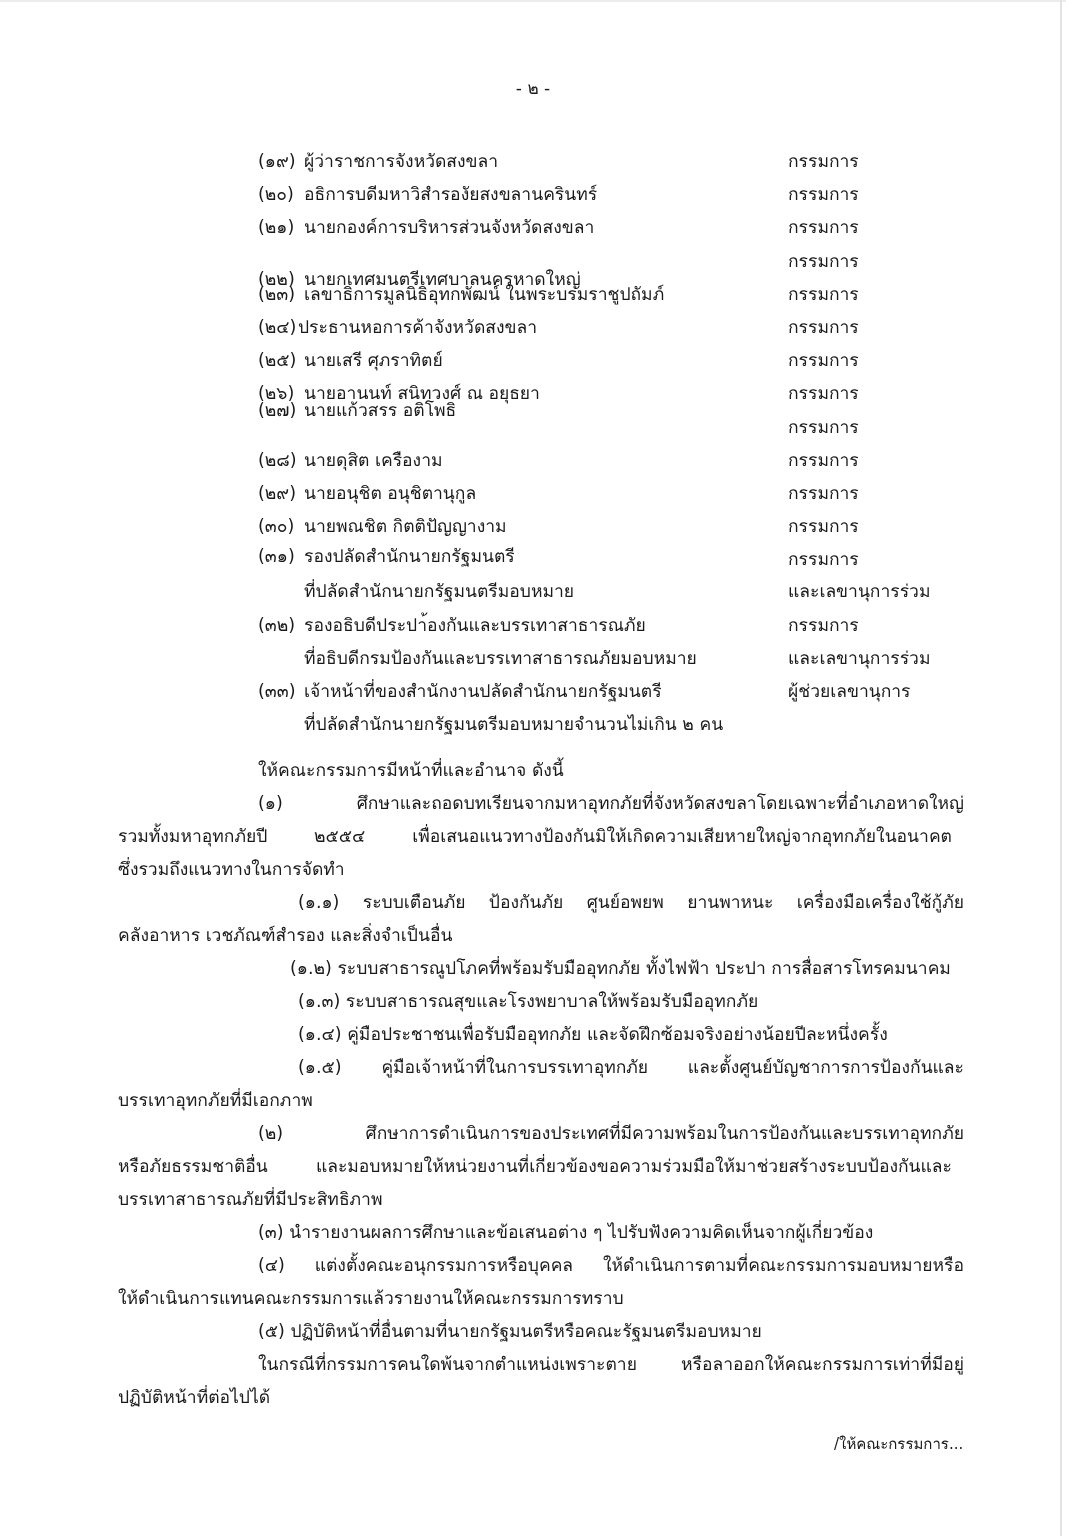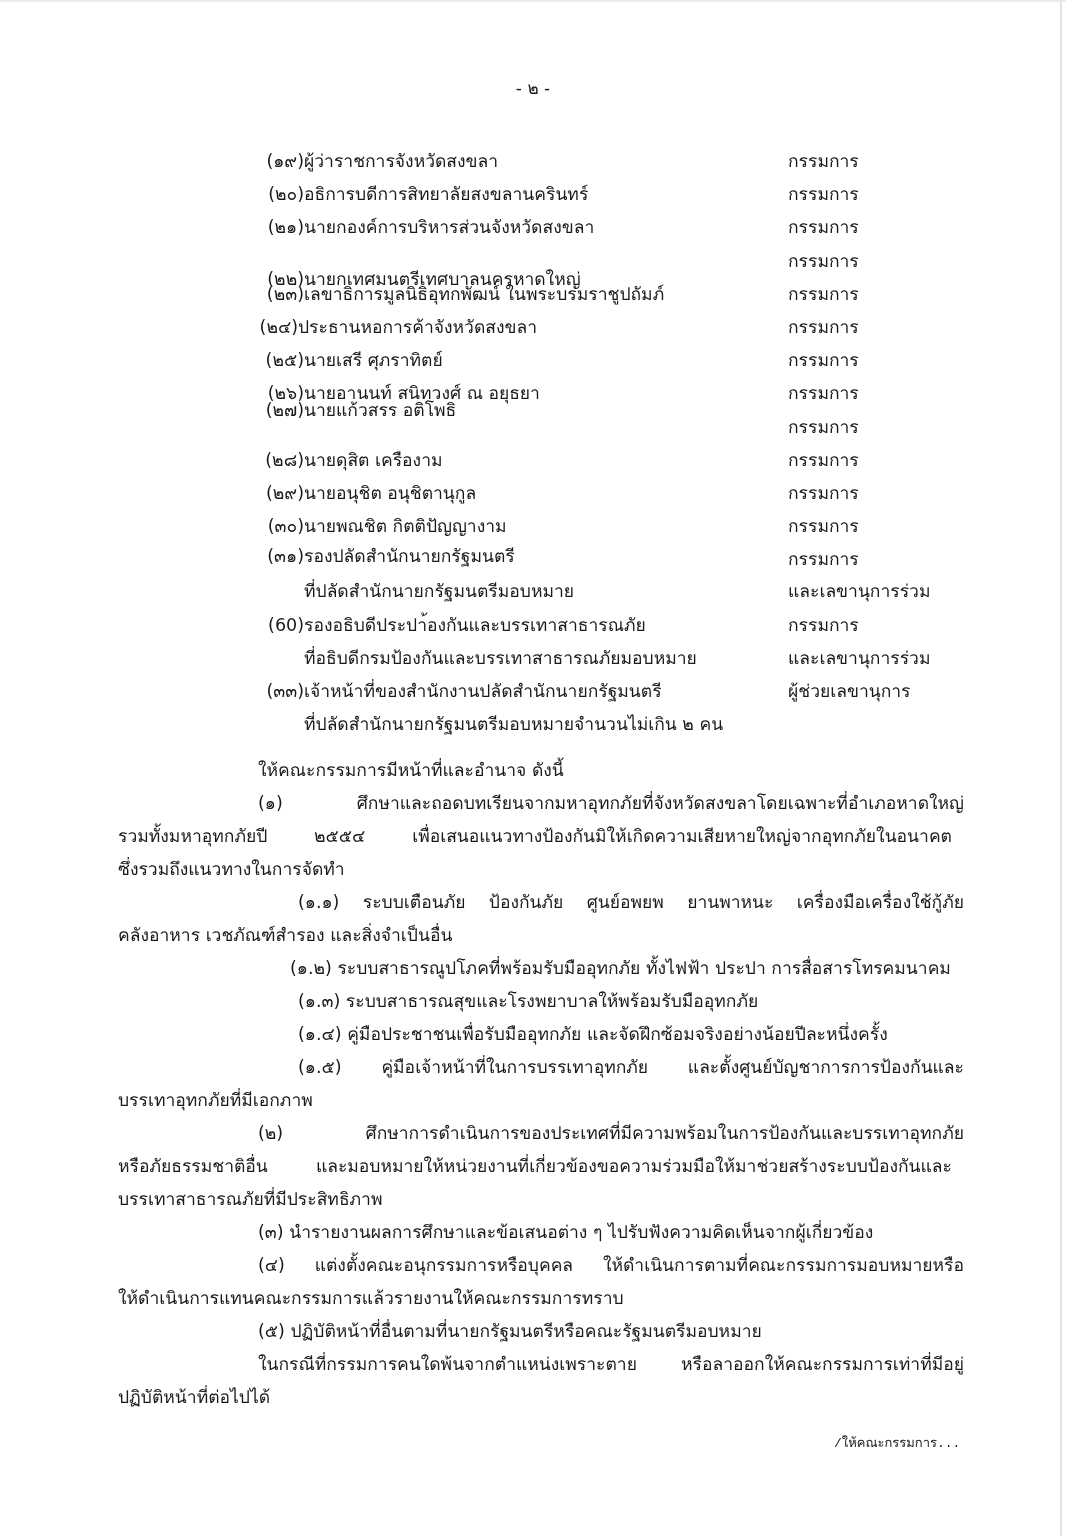--- a/index.html
+++ b/index.html
@@ -6,42 +6,42 @@
   body {
     width: 1066px; height: 1536px; background: #ffffff; position: relative; overflow: hidden;
     font-family: "DejaVu Sans", "Liberation Sans", sans-serif; color: #1a1a1a;
   }
   .edge-line { position: absolute; top: 0; left: 1060px; width: 2px; height: 1536px; background: #e2e2e2; }
   .top-line { position: absolute; top: 0; left: 0; width: 1066px; height: 2px; background: #ececec; }
   .page-number { position: absolute; top: 74px; left: 0; width: 1066px; text-align: center; font-size: 17px; }
   .member {
     position: absolute; left: 258px; font-size: 17.5px; height: 28px; line-height: 28px; white-space: nowrap;
   }
-  .member .num { display: inline-block; width: 46px; text-align: right; }
+  .member .num { display: inline-block; width: 46px; }
   .member .cont { padding-left: 46px; text-align: right; }
   .role { position: absolute; left: 788px; font-size: 17.5px; height: 28px; line-height: 28px; white-space: nowrap; }
   .para {
     position: absolute; left: 118px; width: 834px; font-size: 17.5px; line-height: 28px; white-space: nowrap;
   }
   .para.justify { text-align: justify; text-align-last: justify; }
-  .continued { position: absolute; left: 834px; top: 1432px; font-size: 13px; white-space: nowrap; font-family: Liberation Mono, monospace; }
+  .continued { position: absolute; left: 834px; top: 1432px; font-size: 15px; white-space: nowrap; }
 </style>
 </head>
 <body>
 
 <div class="top-line"></div>
 <div class="edge-line"></div>
 
 <div class="page-number">- ๒ -</div>
 
 <div>
   <div class="member" style="top:147px"><span class="num">(๑๙)</span><span>ผู้ว่าราชการจังหวัดสงขลา</span></div>
   <div class="role" style="top:147px">กรรมการ</div>
 
-  <div class="member" style="top:180px"><span class="num">(๒๐)</span><span>อธิการบดีการสิทยาลัยสงขลานครินทร์</span></div>
+  <div class="member" style="top:180px"><span class="num">(๒๐)</span><span>อธิการบดีมหาวิสำรองัยสงขลานครินทร์</span></div>
   <div class="role" style="top:180px">กรรมการ</div>
 
   <div class="member" style="top:213px"><span class="num">(๒๑)</span><span>นายกองค์การบริหารส่วนจังหวัดสงขลา</span></div>
   <div class="role" style="top:213px">กรรมการ</div>
 
   <div class="member" style="top:265px"><span class="num">(๒๒)</span><span>นายกเทศมนตรีเทศบาลนครหาดใหญ่</span></div>
   <div class="role" style="top:247px">กรรมการ</div>
 
   <div class="member" style="top:280px"><span class="num">(๒๓)</span><span>เลขาธิการมูลนิธิอุทกพัฒน์ ในพระบรมราชูปถัมภ์</span></div>
   <div class="role" style="top:280px">กรรมการ</div>
@@ -65,21 +65,21 @@
   <div class="role" style="top:479px">กรรมการ</div>
 
   <div class="member" style="top:512px"><span class="num">(๓๐)</span><span>นายพณชิต  กิตติปัญญางาม</span></div>
   <div class="role" style="top:512px">กรรมการ</div>
 
   <div class="member" style="top:542px"><span class="num">(๓๑)</span><span>รองปลัดสำนักนายกรัฐมนตรี</span></div>
   <div class="role" style="top:545px">กรรมการ</div>
   <div class="member" style="top:577px"><span class="cont">ที่ปลัดสำนักนายกรัฐมนตรีมอบหมาย</span></div>
   <div class="role" style="top:577px">และเลขานุการร่วม</div>
 
-  <div class="member" style="top:611px"><span class="num">(60)</span><span>รองอธิบดีประปา้องกันและบรรเทาสาธารณภัย</span></div>
+  <div class="member" style="top:611px"><span class="num">(๓๒)</span><span>รองอธิบดีประปา้องกันและบรรเทาสาธารณภัย</span></div>
   <div class="role" style="top:611px">กรรมการ</div>
   <div class="member" style="top:644px"><span class="cont">ที่อธิบดีกรมป้องกันและบรรเทาสาธารณภัยมอบหมาย</span></div>
   <div class="role" style="top:644px">และเลขานุการร่วม</div>
 
   <div class="member" style="top:677px"><span class="num">(๓๓)</span><span>เจ้าหน้าที่ของสำนักงานปลัดสำนักนายกรัฐมนตรี</span></div>
   <div class="role" style="top:677px">ผู้ช่วยเลขานุการ</div>
   <div class="member" style="top:710px"><span class="cont">ที่ปลัดสำนักนายกรัฐมนตรีมอบหมายจำนวนไม่เกิน ๒ คน</span></div>
 </div>
 
 <div>

